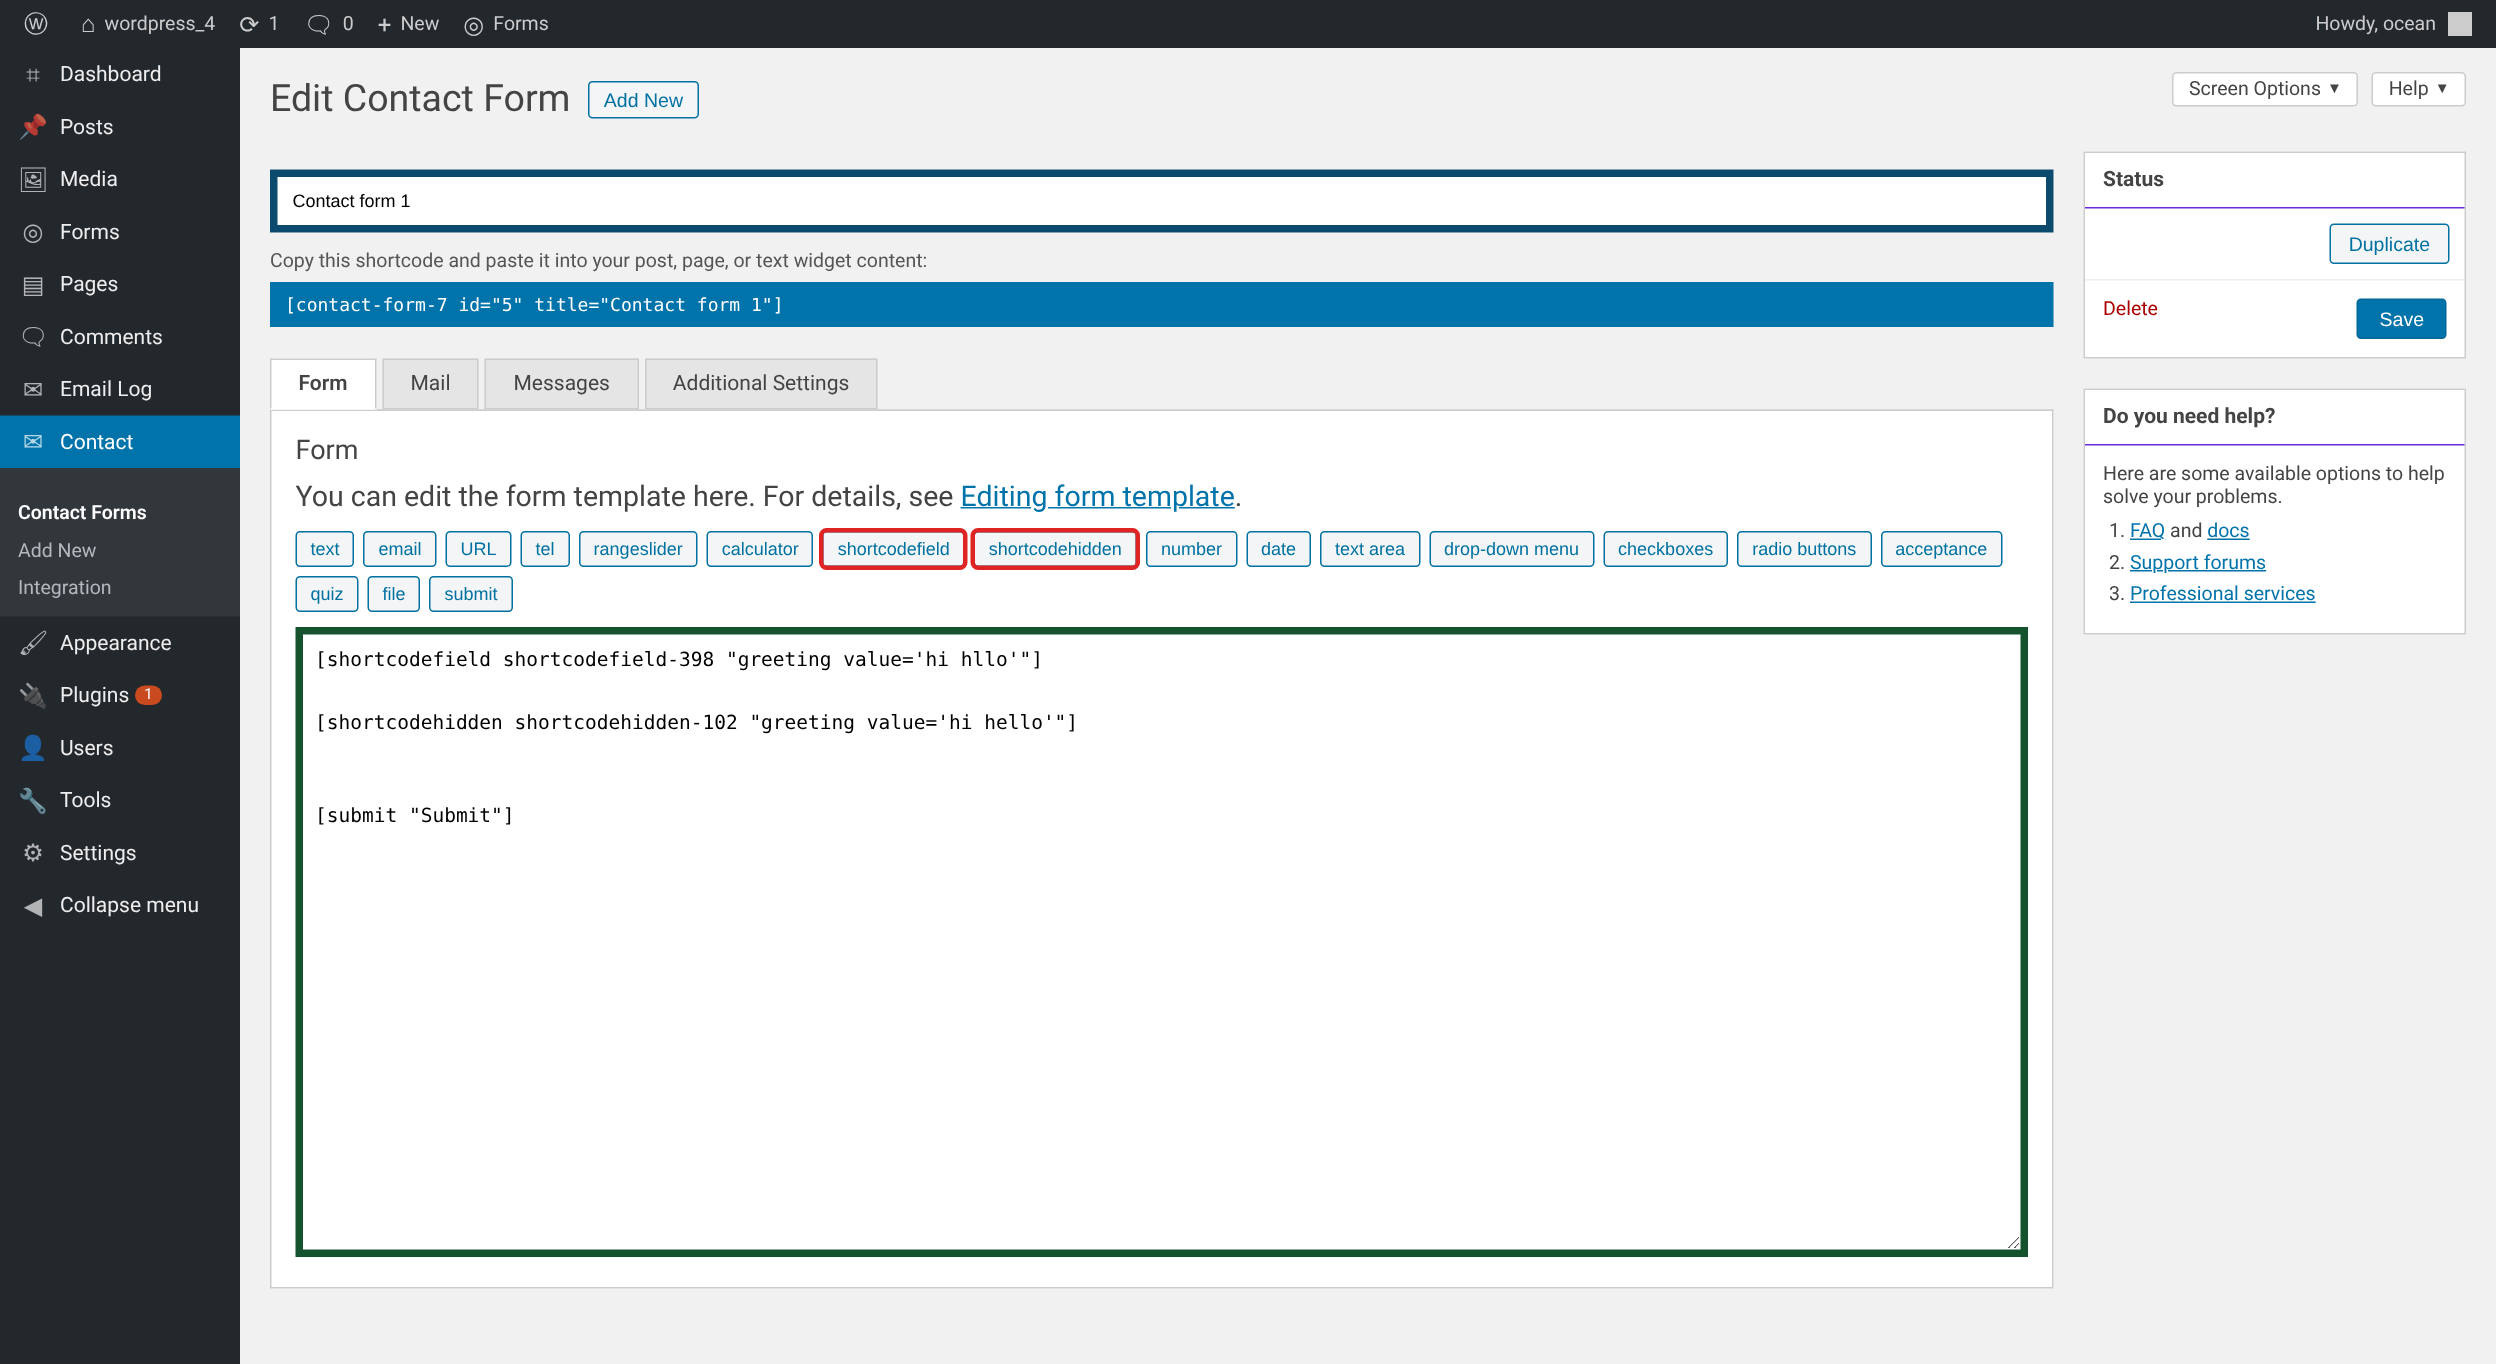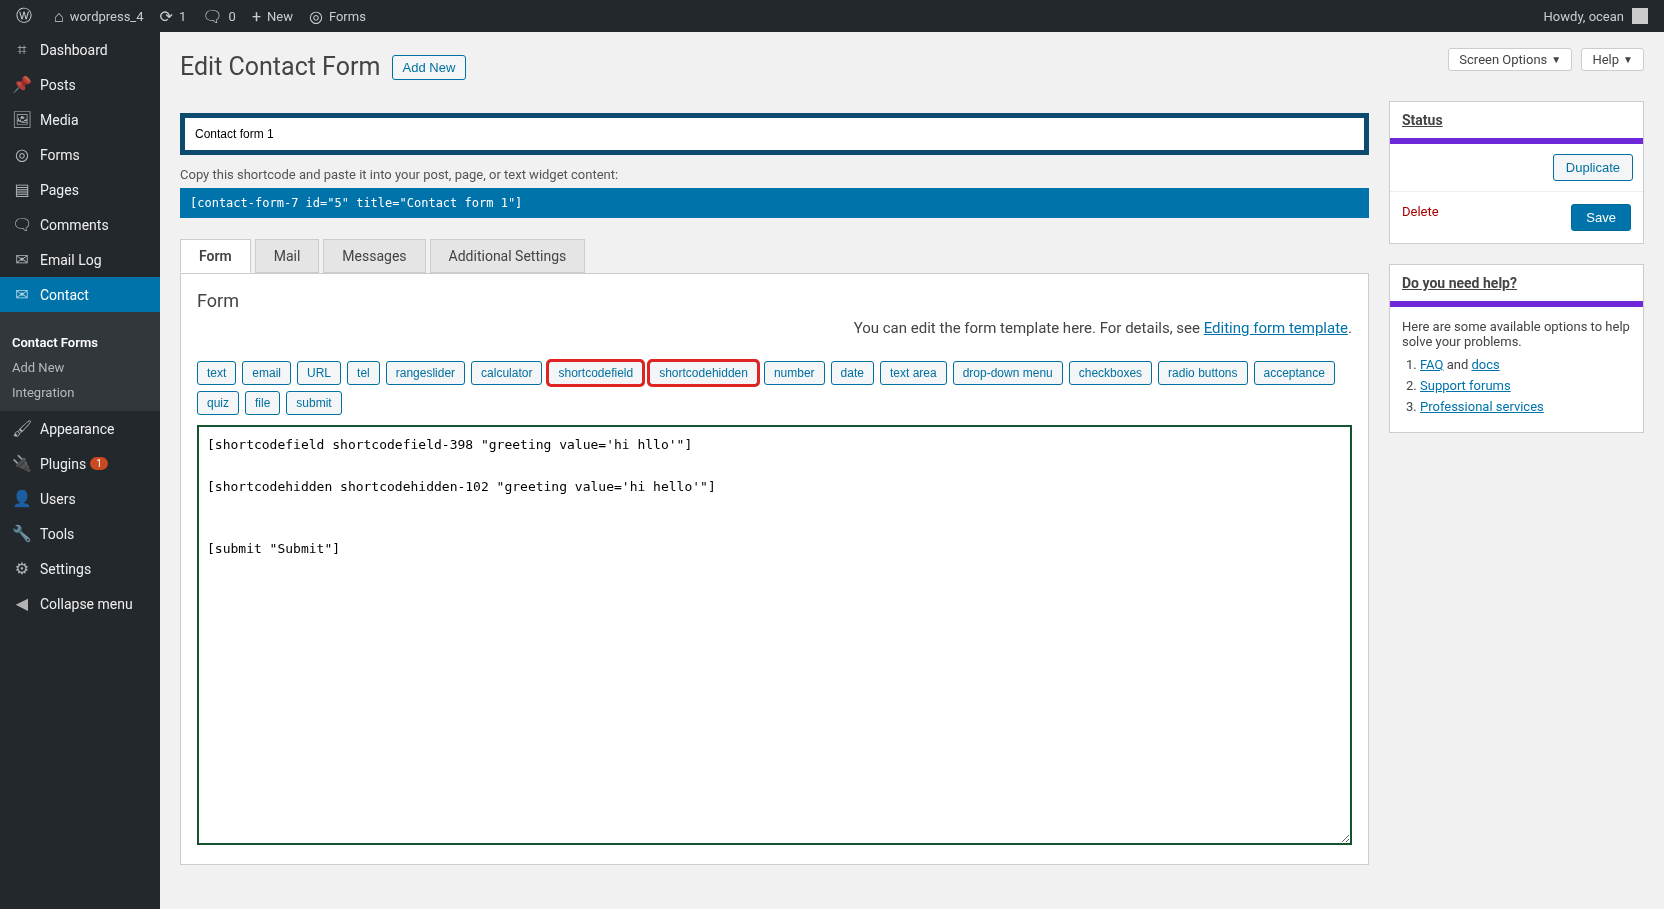--- a/index.html
+++ b/index.html
@@ -40,31 +40,31 @@
 .col-main { flex: 1; min-width: 0; }
 .col-side { width: 255px; flex-shrink: 0; }
 
 .tabs { display: flex; border-bottom: 1px solid #ccc; position: relative; top: 1px; }
 .tab { background: #e5e5e5; border: 1px solid #ccc; padding: 8px 18px; margin-right: 4px; font-size: 14px; cursor: pointer; }
 .tab.active { background: #fff; border-bottom-color: #fff; font-weight: 600; }
 
 .panel { background: #fff; border: 1px solid #ccc; padding: 16px; }
 
 .panel h2 { font-size: 18px; font-weight: 400; margin-bottom: 8px; }
-.detail-text { font-size: 15px; margin-bottom: 24px; text-align: right; }
+.detail-text { font-size: 19px; margin-bottom: 12px; }
 .detail-text a { color: #0073aa; text-decoration: underline; }
 
 .tagbtns { display: flex; flex-wrap: wrap; gap: 6px 6px; margin-bottom: 10px; }
 .tagbtn { border: 1px solid #0071a1; color: #0071a1; background: #f3f5f6; padding: 4px 9px; font-size: 12px; cursor: pointer; border-radius: 3px; }
 .tagbtn.highlight { outline: 3px solid #e02424; outline-offset: -1px; }
 
-#form-textarea { width: 100%; min-height: 420px; font-family: Consolas, Monaco, monospace; font-size: 13px; padding: 8px; border: 2px solid #14532d; resize: vertical; line-height: 1.6; }
+#form-textarea { width: 100%; min-height: 420px; font-family: Consolas, Monaco, monospace; font-size: 13px; padding: 8px; border: 5px solid #14532d; resize: vertical; line-height: 1.6; }
 
 .postbox { background: #fff; border: 1px solid #ccc; margin-bottom: 20px; }
-.postbox h3 { font-size: 14px; padding: 10px 12px; border-bottom: 6px solid #6d28d9; text-decoration: underline; }
+.postbox h3 { font-size: 14px; padding: 10px 12px; border-bottom: 1px solid #6d28d9; }
 .postbox .inside { padding: 12px; font-size: 13px; }
 .postbox .inside p { margin-bottom: 8px; }
 .postbox .inside ol { padding-left: 18px; }
 .postbox .inside ol li { margin-bottom: 6px; }
 .postbox .inside a { color: #0073aa; text-decoration: underline; }
 
 .status-actions { display: flex; justify-content: flex-end; padding: 10px; border-bottom: 1px solid #eee; }
 .btn-secondary { border: 1px solid #0071a1; color: #0071a1; background: #f3f5f6; padding: 5px 12px; border-radius: 3px; cursor: pointer; font-size: 13px; }
 .major-actions { display: flex; justify-content: space-between; align-items: flex-start; padding: 12px; }
 .btn-primary { background: #0073aa; border: 1px solid #006799; color: #fff; padding: 5px 14px; border-radius: 3px; font-size: 13px; cursor: pointer; }

